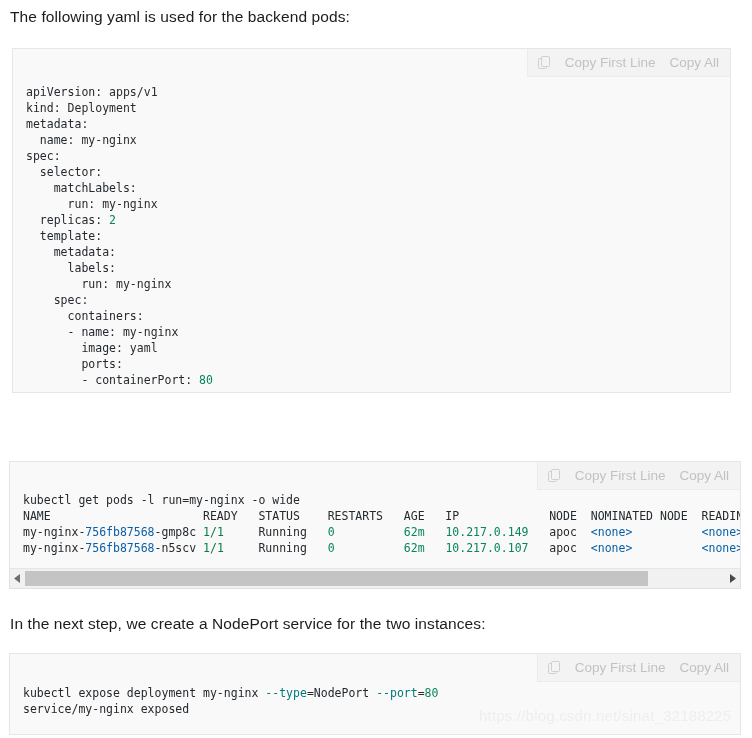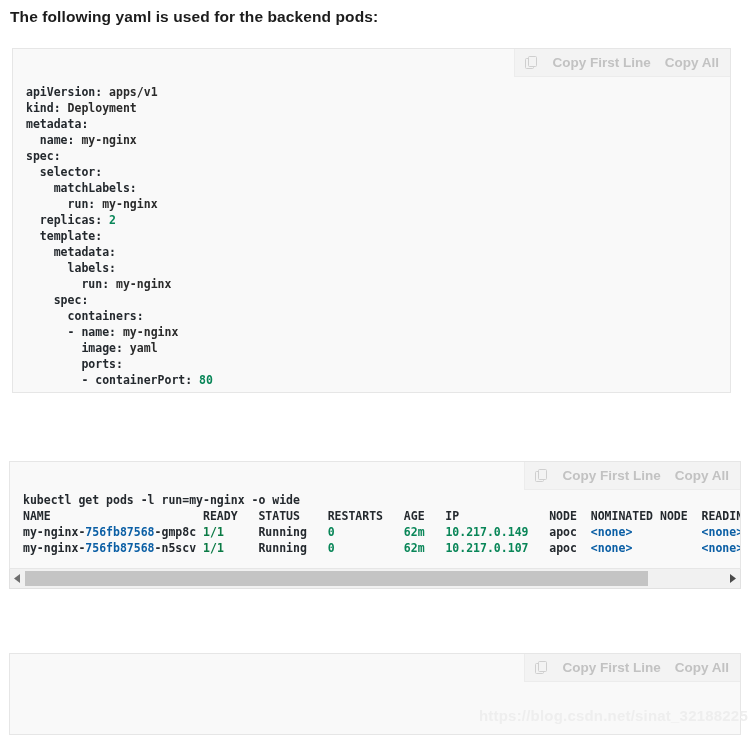--- a/index.html
+++ b/index.html
@@ -13,21 +13,20 @@
     position: relative;
     overflow: hidden;
     font-family: "Liberation Sans", sans-serif;
     color: #1a1a1a;
   }
 
   .page {
     position: relative;
     width: 752px;
     height: 738px;
-    font-weight: bold;
   }
 
   
   .para {
     position: absolute;
     left: 10px;
     font-size: 15.5px;
     line-height: 20px;
     color: #1c1c1c;
     white-space: nowrap;
@@ -233,31 +232,34 @@
     <div class="sb-track">
       <div class="sb-thumb" id="sb-thumb" style="width: 89%;"></div>
     </div>
     <div class="sb-arrow">
       <svg width="7" height="9" viewBox="0 0 7 9">
           <path d="M1 0 L1 9 L7 4.5 Z" fill="#4a4a4a"></path>
         </svg>
     </div>
   </div>
 
+  <div class="para" id="para-3">In the next step, we create a NodePort service for the two instances:</div>
 
   <div class="code-block" id="code-block-expose">
 
     <div class="copy-toolbar">
       <span class="copy-icon">
         <svg width="13" height="14" viewBox="0 0 13 14" fill="none">
           <rect x="0.5" y="2.5" width="8" height="10" rx="1" stroke="#cfcfcf"></rect>
           <rect x="3.5" y="0.5" width="8" height="10" rx="1" stroke="#cfcfcf" fill="#f3f3f3"></rect>
         </svg>
       </span>
       <span class="copy-label">Copy First Line</span>
       <span class="copy-label">Copy All</span>
     </div>
 
+    <pre class="code" id="expose-code">kubectl expose deployment my-nginx <span class="tok-flag">--type</span>=NodePort <span class="tok-flag">--port</span>=<span class="tok-num">80</span>
+service/my-nginx exposed</pre>
   </div>
 
   <div id="watermark">https://blog.csdn.net/sinat_32188225</div>
 
 </div>
 
 </body></html>

